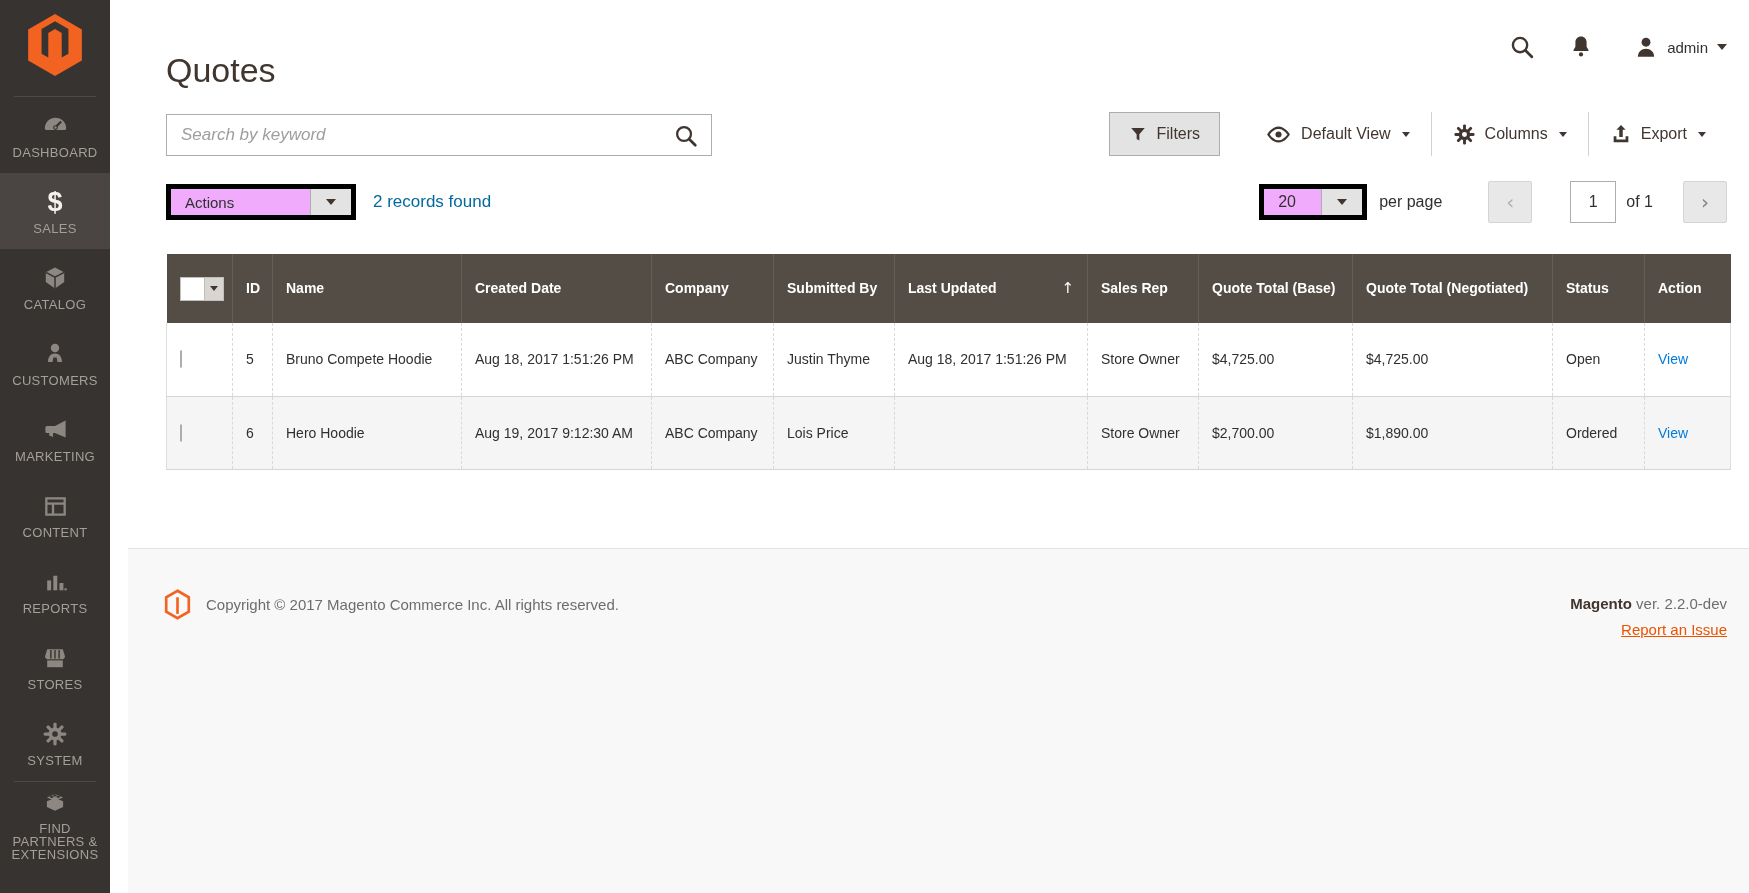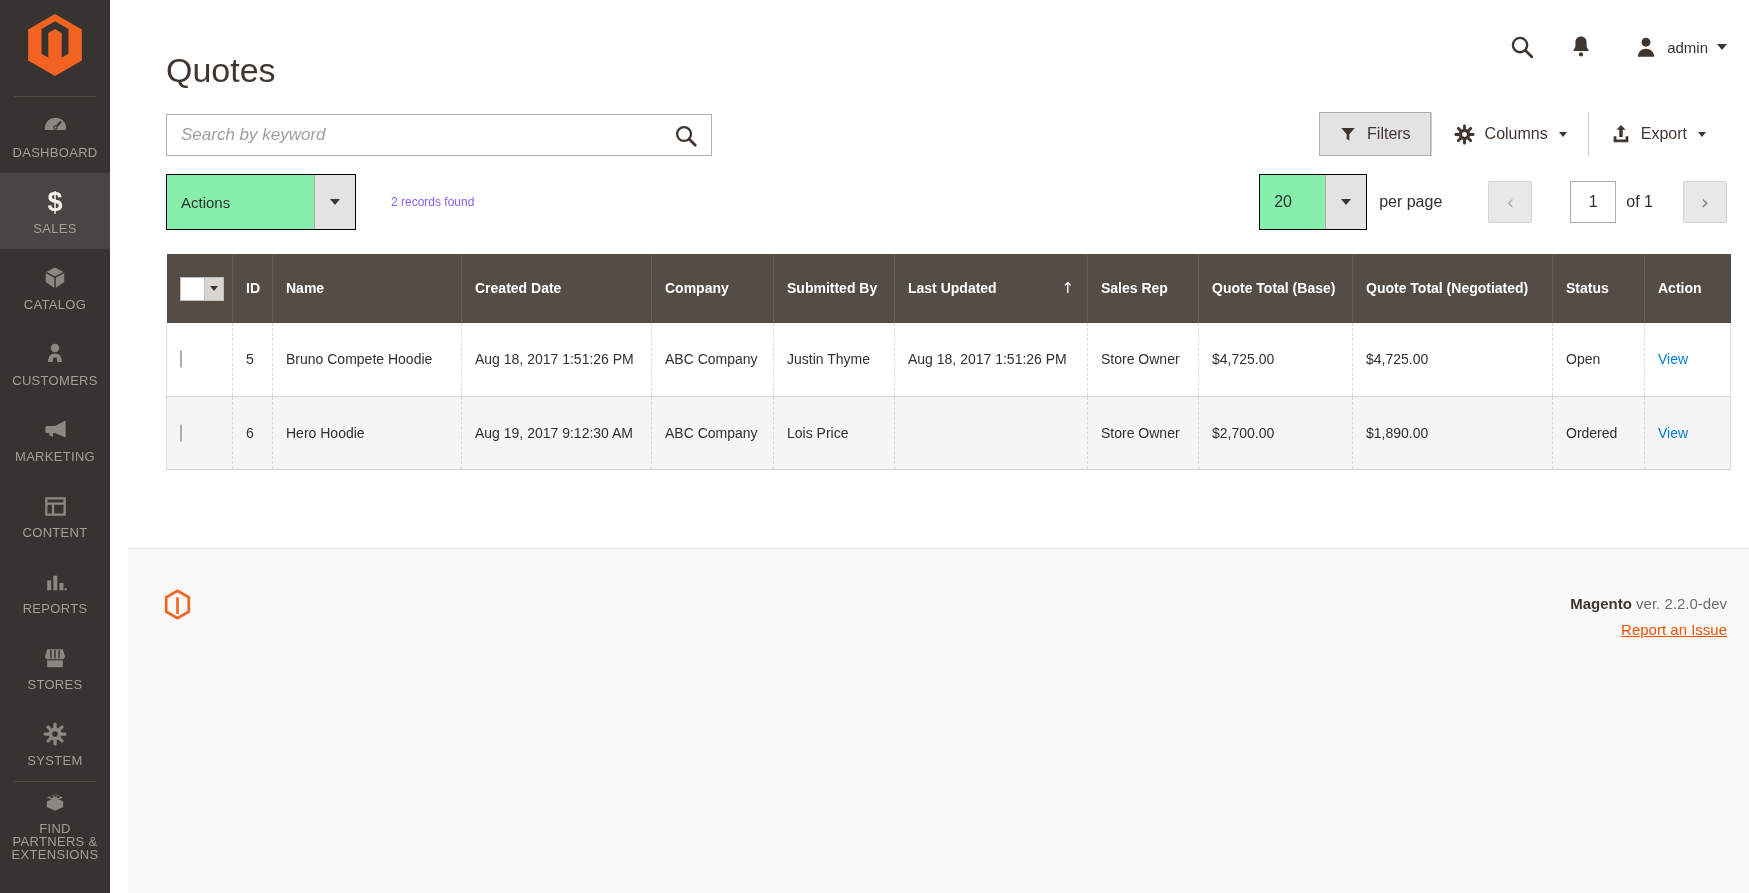--- a/index.html
+++ b/index.html
@@ -49,28 +49,28 @@
     color:#41362f;font-size:16px;cursor:pointer;box-sizing:border-box;
   }
   .tb-action{
     display:flex;align-items:center;gap:9px;padding:0 21px;color:#41362f;font-size:16px;cursor:pointer;
   }
   .tb-action.first{margin-left:24px;}
   .tb-action.bordered{border-left:1px solid #d1d1d1;}
   .tb-action .caret{margin-left:2px;}
   
   .controls{position:absolute;top:181px;left:38px;right:40px;height:42px;display:flex;align-items:center;}
-  .select{display:flex;height:56px;border:1px solid #000000;box-sizing:border-box;background:#86efac;cursor:pointer;}
+  .select{display:flex;height:36px;border:5px solid #000000;box-sizing:border-box;background:#f0abfc;cursor:pointer;}
   .select .sel-value{display:flex;align-items:center;padding:0 14px;font-size:15px;color:#303030;}
   .select .sel-caret{
     width:40px;display:flex;align-items:center;justify-content:center;background:#e3e3e3;border-left:1px solid #adadad;
   }
   .actions-select{width:190px;}
   .actions-select .sel-value{flex:1;}
-  .records-found{margin-left:35px;font-size:12px;color:#8b5cf6;}
+  .records-found{margin-left:17px;font-size:17px;color:#0369a1;}
   .pagination{margin-left:auto;display:flex;align-items:center;}
   .perpage-select{width:108px;}
   .perpage-select .sel-value{flex:1;justify-content:flex-start;font-size:16px;}
   .perpage-label{font-size:16px;color:#303030;margin-left:12px;}
   .page-btn{
     width:44px;height:42px;background:#e8e8e8;border:1px solid #d4d4d4;border-radius:2px;box-sizing:border-box;
     display:flex;align-items:center;justify-content:center;font-size:20px;cursor:pointer;font-family:"DejaVu Sans",sans-serif;
   }
   .page-btn.prev{margin-left:46px;color:#b5b1ac;}
   .page-btn.next{margin-left:30px;color:#8a8580;}
@@ -274,20 +274,28 @@
     </span>
   </div>
 
   <div class="toolbar">
     <button class="btn-filters">
       <svg width="18" height="18" viewBox="0 0 24 24" fill="currentColor">
           <path d="M3 4h18l-7.2 8.4v8.1l-3.6-1.8v-6.3z"></path>
         </svg>
       <span>Filters</span>
     </button>
+    <span class="tb-action first">
+      <svg width="27" height="27" viewBox="0 0 24 24">
+          <path d="M12 5.8C6.8 5.8 3 12 3 12s3.8 6.2 9 6.2S21 12 21 12s-3.8-6.2-9-6.2z" fill="none" stroke="currentColor" stroke-width="2"></path>
+          <circle cx="12" cy="12" r="2.7" fill="currentColor"></circle>
+        </svg>
+      <span>Default View</span>
+      <span class="caret sm"></span>
+    </span>
     <span class="tb-action bordered">
       <svg width="23" height="23" viewBox="0 0 24 24" fill="currentColor">
           <g>
             <circle cx="12" cy="12" r="6"></circle>
             <rect x="10.5" y="1.5" width="3" height="21" rx="1.2"></rect>
             <rect x="10.5" y="1.5" width="3" height="21" rx="1.2" transform="rotate(45 12 12)"></rect>
             <rect x="10.5" y="1.5" width="3" height="21" rx="1.2" transform="rotate(90 12 12)"></rect>
             <rect x="10.5" y="1.5" width="3" height="21" rx="1.2" transform="rotate(135 12 12)"></rect>
           </g>
           <circle cx="12" cy="12" r="2.6" fill="#fff"></circle>
@@ -409,20 +417,21 @@
       </tbody>
     </table>
   </div>
 
   <div class="footer">
     <div class="footer-left">
       <svg width="27" height="31" viewBox="0 0 24 28">
         <path d="M12 1.6l10.2 5.9v13L12 26.4 1.8 20.5v-13z" fill="none" stroke="#f26322" stroke-width="2.4"></path>
         <path d="M12 7.5v15" stroke="#f26322" stroke-width="2.4" fill="none"></path>
       </svg>
+      <span class="copyright">Copyright © 2017 Magento Commerce Inc. All rights reserved.</span>
     </div>
     <div class="footer-right">
       <div class="version-line">
         <b>Magento</b>
         <span>ver. 2.2.0-dev</span>
       </div>
       <a class="report-link">Report an Issue</a>
     </div>
   </div>
 

